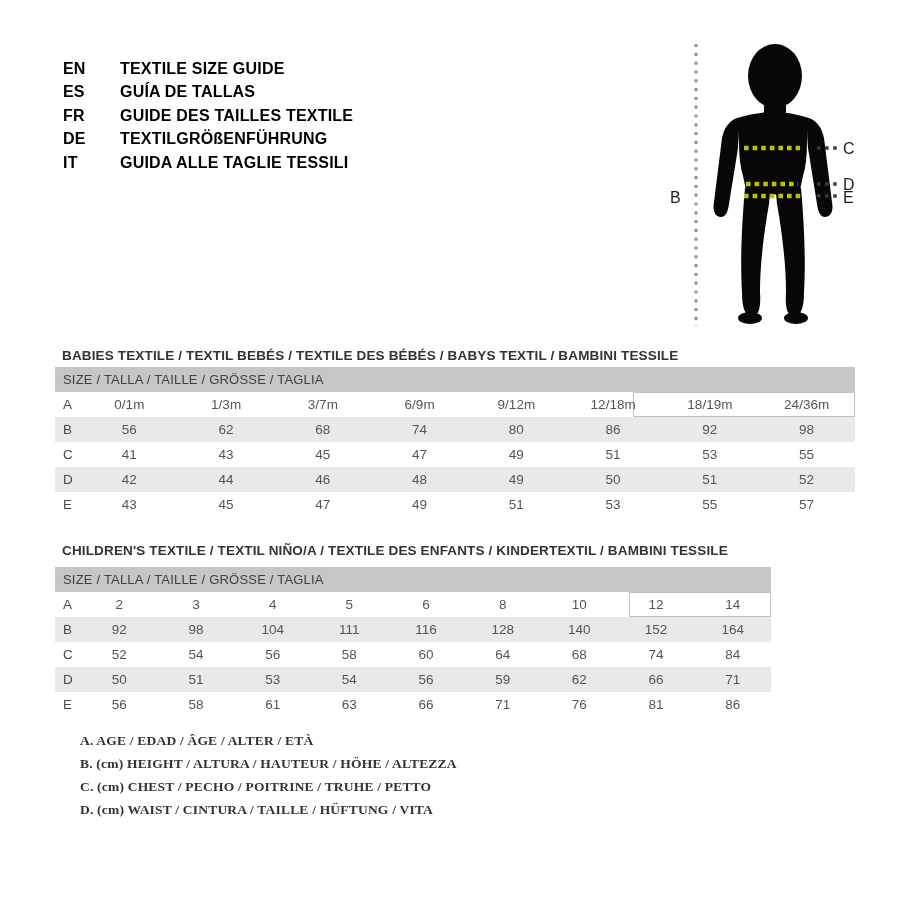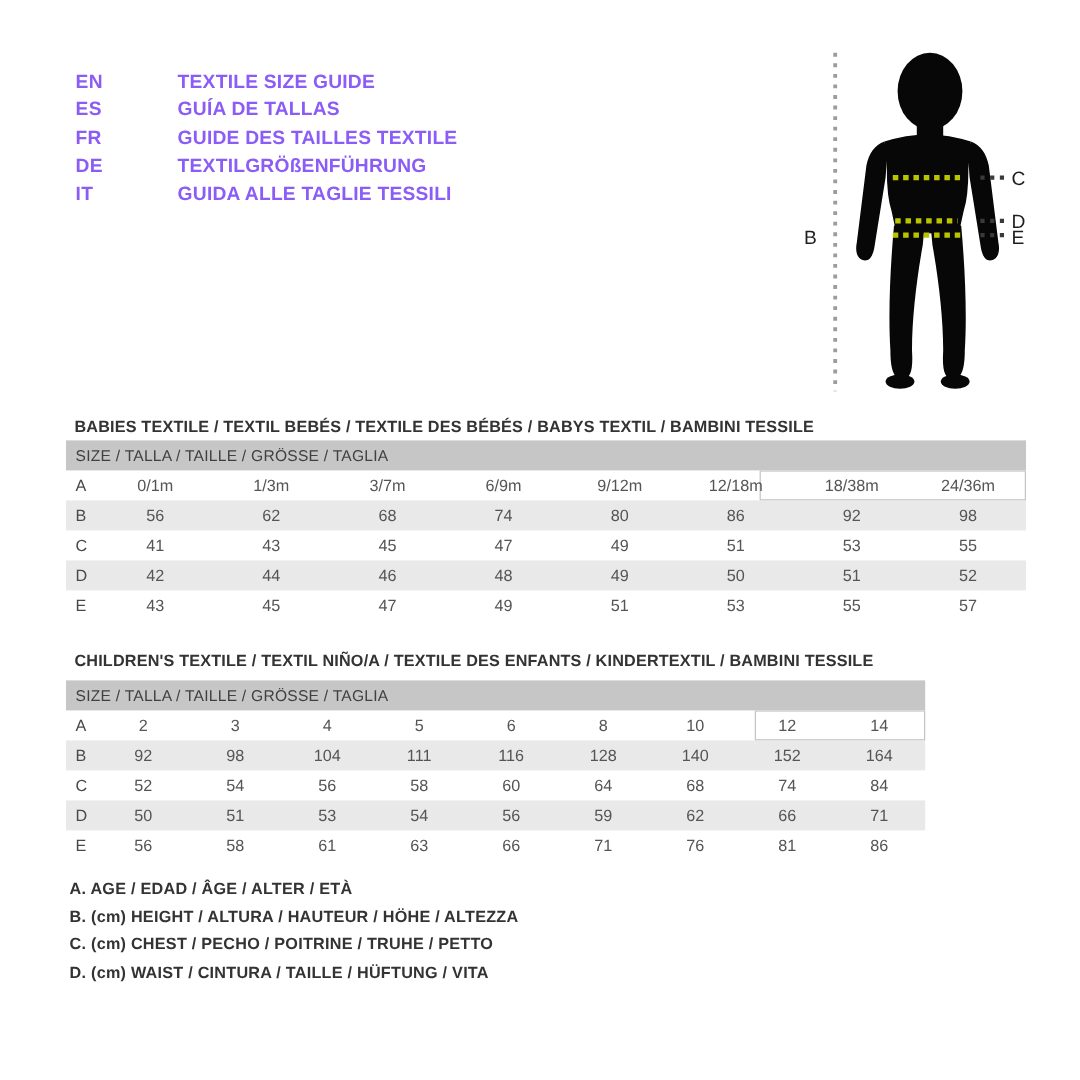--- a/index.html
+++ b/index.html
@@ -4,21 +4,21 @@
 <style>
   html,body { margin:0; padding:0; background:#ffffff; }
   .page {
     position:relative; width:900px; height:900px; background:#ffffff;
     font-family:"Liberation Sans", sans-serif; overflow:hidden; color:#3c3c3c;
   }
 
   
   .langs { position:absolute; left:63px; top:57px; }
   .lang-row { display:flex; height:23.5px; align-items:center;
-    font-weight:bold; font-size:16px; letter-spacing:.2px; color:#8b5cf6;gap:28px; }
+    font-weight:bold; font-size:16px; letter-spacing:.2px; color:#000000; }
   .lang-code { width:57px; }
 
   
   .figure { position:absolute; left:640px; top:26px; width:240px; height:312px; }
   .figure text { font-size:16px; fill:#1e1e1e; font-family:"Liberation Sans", sans-serif; }
   .b-dash   { stroke-width:3.2; stroke-dasharray:3.2 5.6; fill:none; }
   .m-yellow { stroke-width:4.4; stroke-dasharray:4.6 4.0; fill:none; }
   .m-dark   { stroke-width:3.6; stroke-dasharray:3.5 4.6; fill:none; }
 
   
@@ -37,21 +37,21 @@
   .tbl-1 .t-row { grid-template-columns:26px repeat(9,1fr); }
   .t-row.shade { background:var(--alt-bg,#e9e9e9); }
   .rlabel { padding-left:8px; color:#4a4a4a; position:relative; z-index:2; }
   .cell { text-align:center; position:relative; z-index:2; }
   .hl { position:absolute; z-index:1; top:0; height:25px; background:#ffffff;
     border:1px solid var(--hl-border,#c3c3c3); box-sizing:border-box; }
   .tbl-0 .hl { left:578px; width:222px; }
   .tbl-1 .hl { left:574px; width:142px; }
 
   
-  .legend { position:absolute; left:58px; top:729px; }
+  .legend { position:absolute; left:80px; top:729px;font-family:Liberation Serif, serif; }
   .legend-line { height:23.2px; display:flex; align-items:center;
     font-size:13.5px; font-weight:bold; color:#333333; letter-spacing:.2px; }
 </style>
 </head>
 <body>
 
 <div class="page" style="--band-bg: #c6c6c6; --alt-bg: #e9e9e9; --hl-border: #c3c3c3;">
 
   <div class="langs" id="langs">
       <div class="lang-row">
@@ -110,21 +110,21 @@
     <div class="band">SIZE / TALLA / TAILLE / GRÖSSE / TAGLIA</div>
     <div class="rows" id="rows-0">
       <div class="t-row">
           <span class="rlabel">A</span>
           <span class="cell">0/1m</span>
           <span class="cell">1/3m</span>
           <span class="cell">3/7m</span>
           <span class="cell">6/9m</span>
           <span class="cell">9/12m</span>
           <span class="cell">12/18m</span>
-          <span class="cell">18/38m</span>
+          <span class="cell">18/19m</span>
           <span class="cell">24/36m</span>
         </div>
         <div class="t-row shade">
           <span class="rlabel">B</span>
           <span class="cell">56</span>
           <span class="cell">62</span>
           <span class="cell">68</span>
           <span class="cell">74</span>
           <span class="cell">80</span>
           <span class="cell">86</span>

